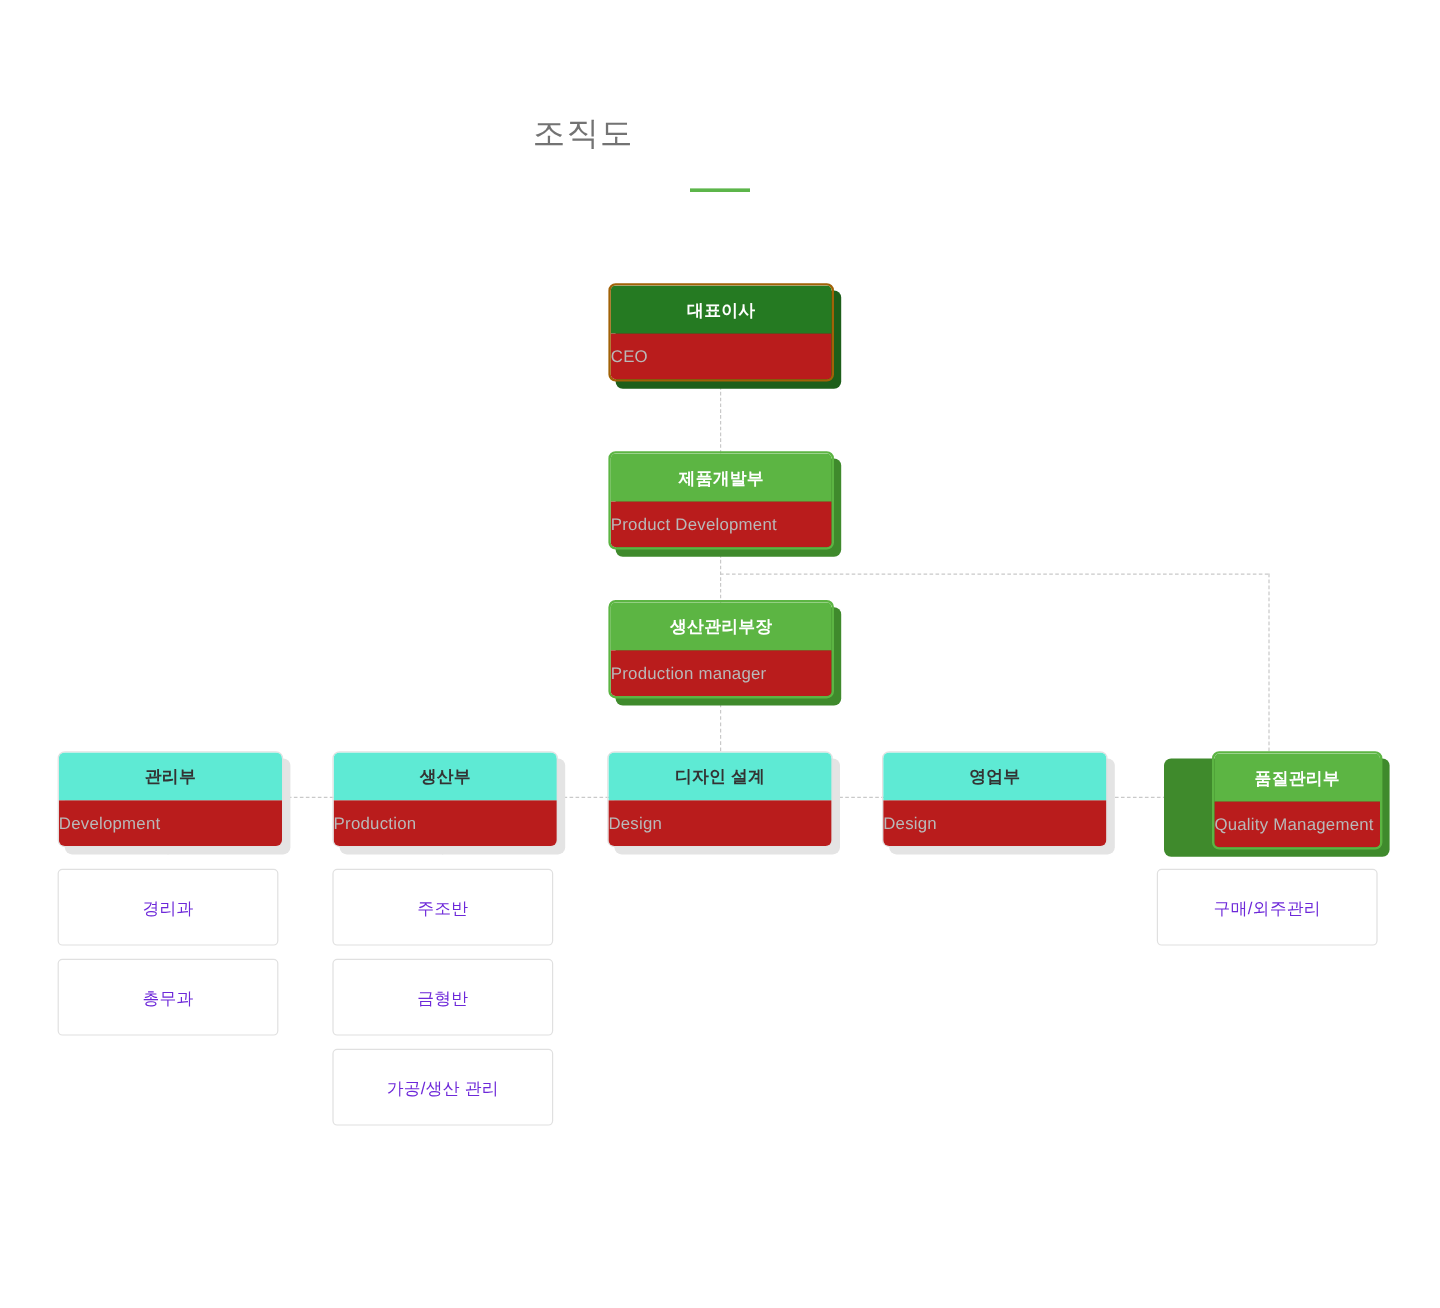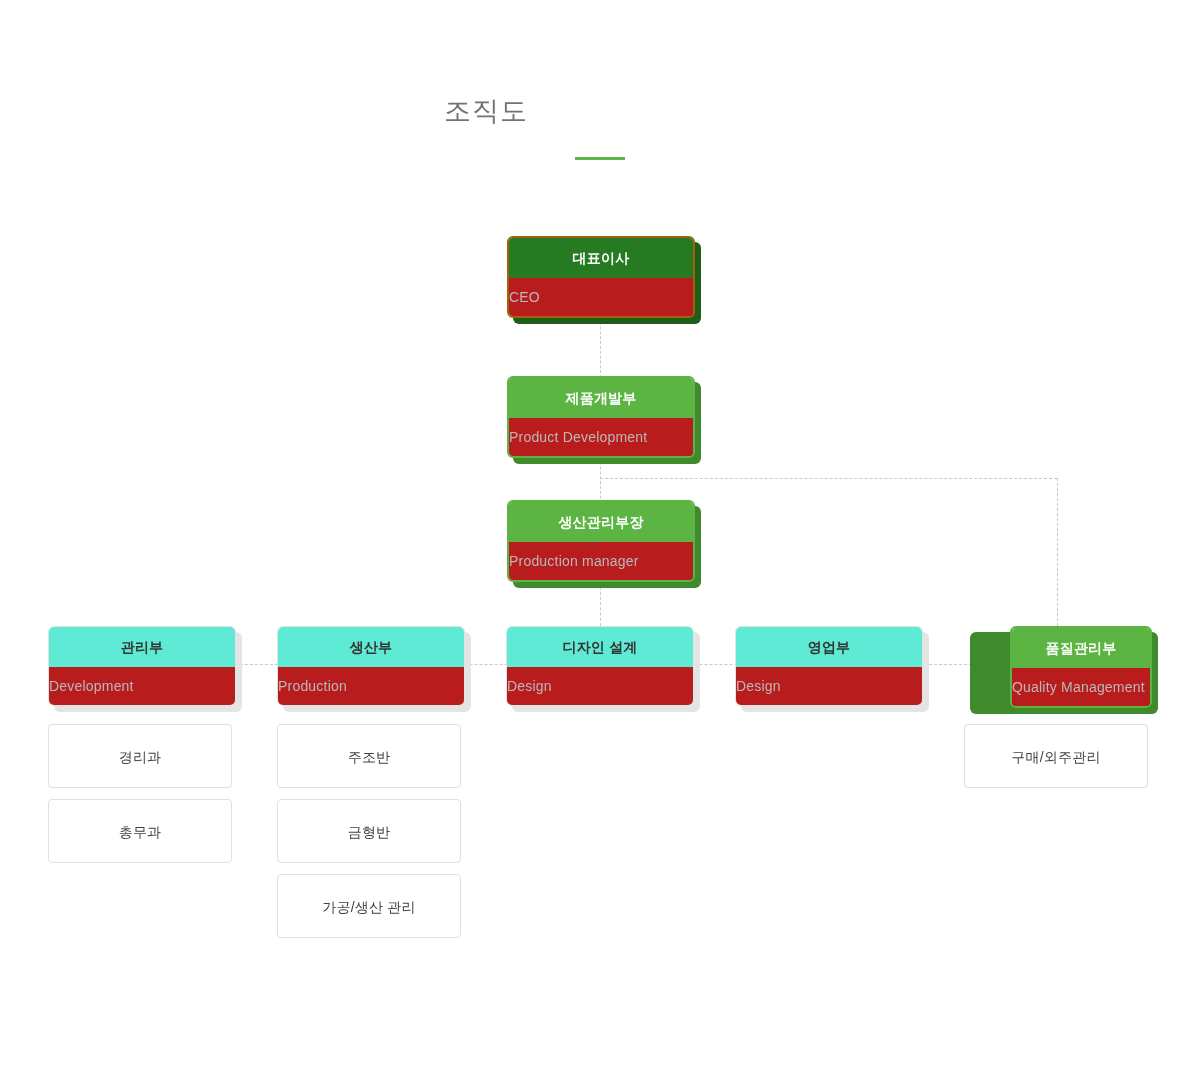--- a/index.html
+++ b/index.html
@@ -128,21 +128,21 @@
     position: absolute;
     width: 184px;
     height: 64px;
     line-height: 64px;
     text-align: center;
     background: #ffffff;
     border: 1px solid #e0e0e0;
     border-radius: 4px;
     box-sizing: border-box;
     font-size: 14px;
-    color: #404040;
+    color: #6d28d9;
     letter-spacing: 0.2px;
   }
 </style>
 </head>
 <body>
 
 <div id="stage">
 
   <div class="page-title">조직도</div>
   <div class="title-rule"></div>

